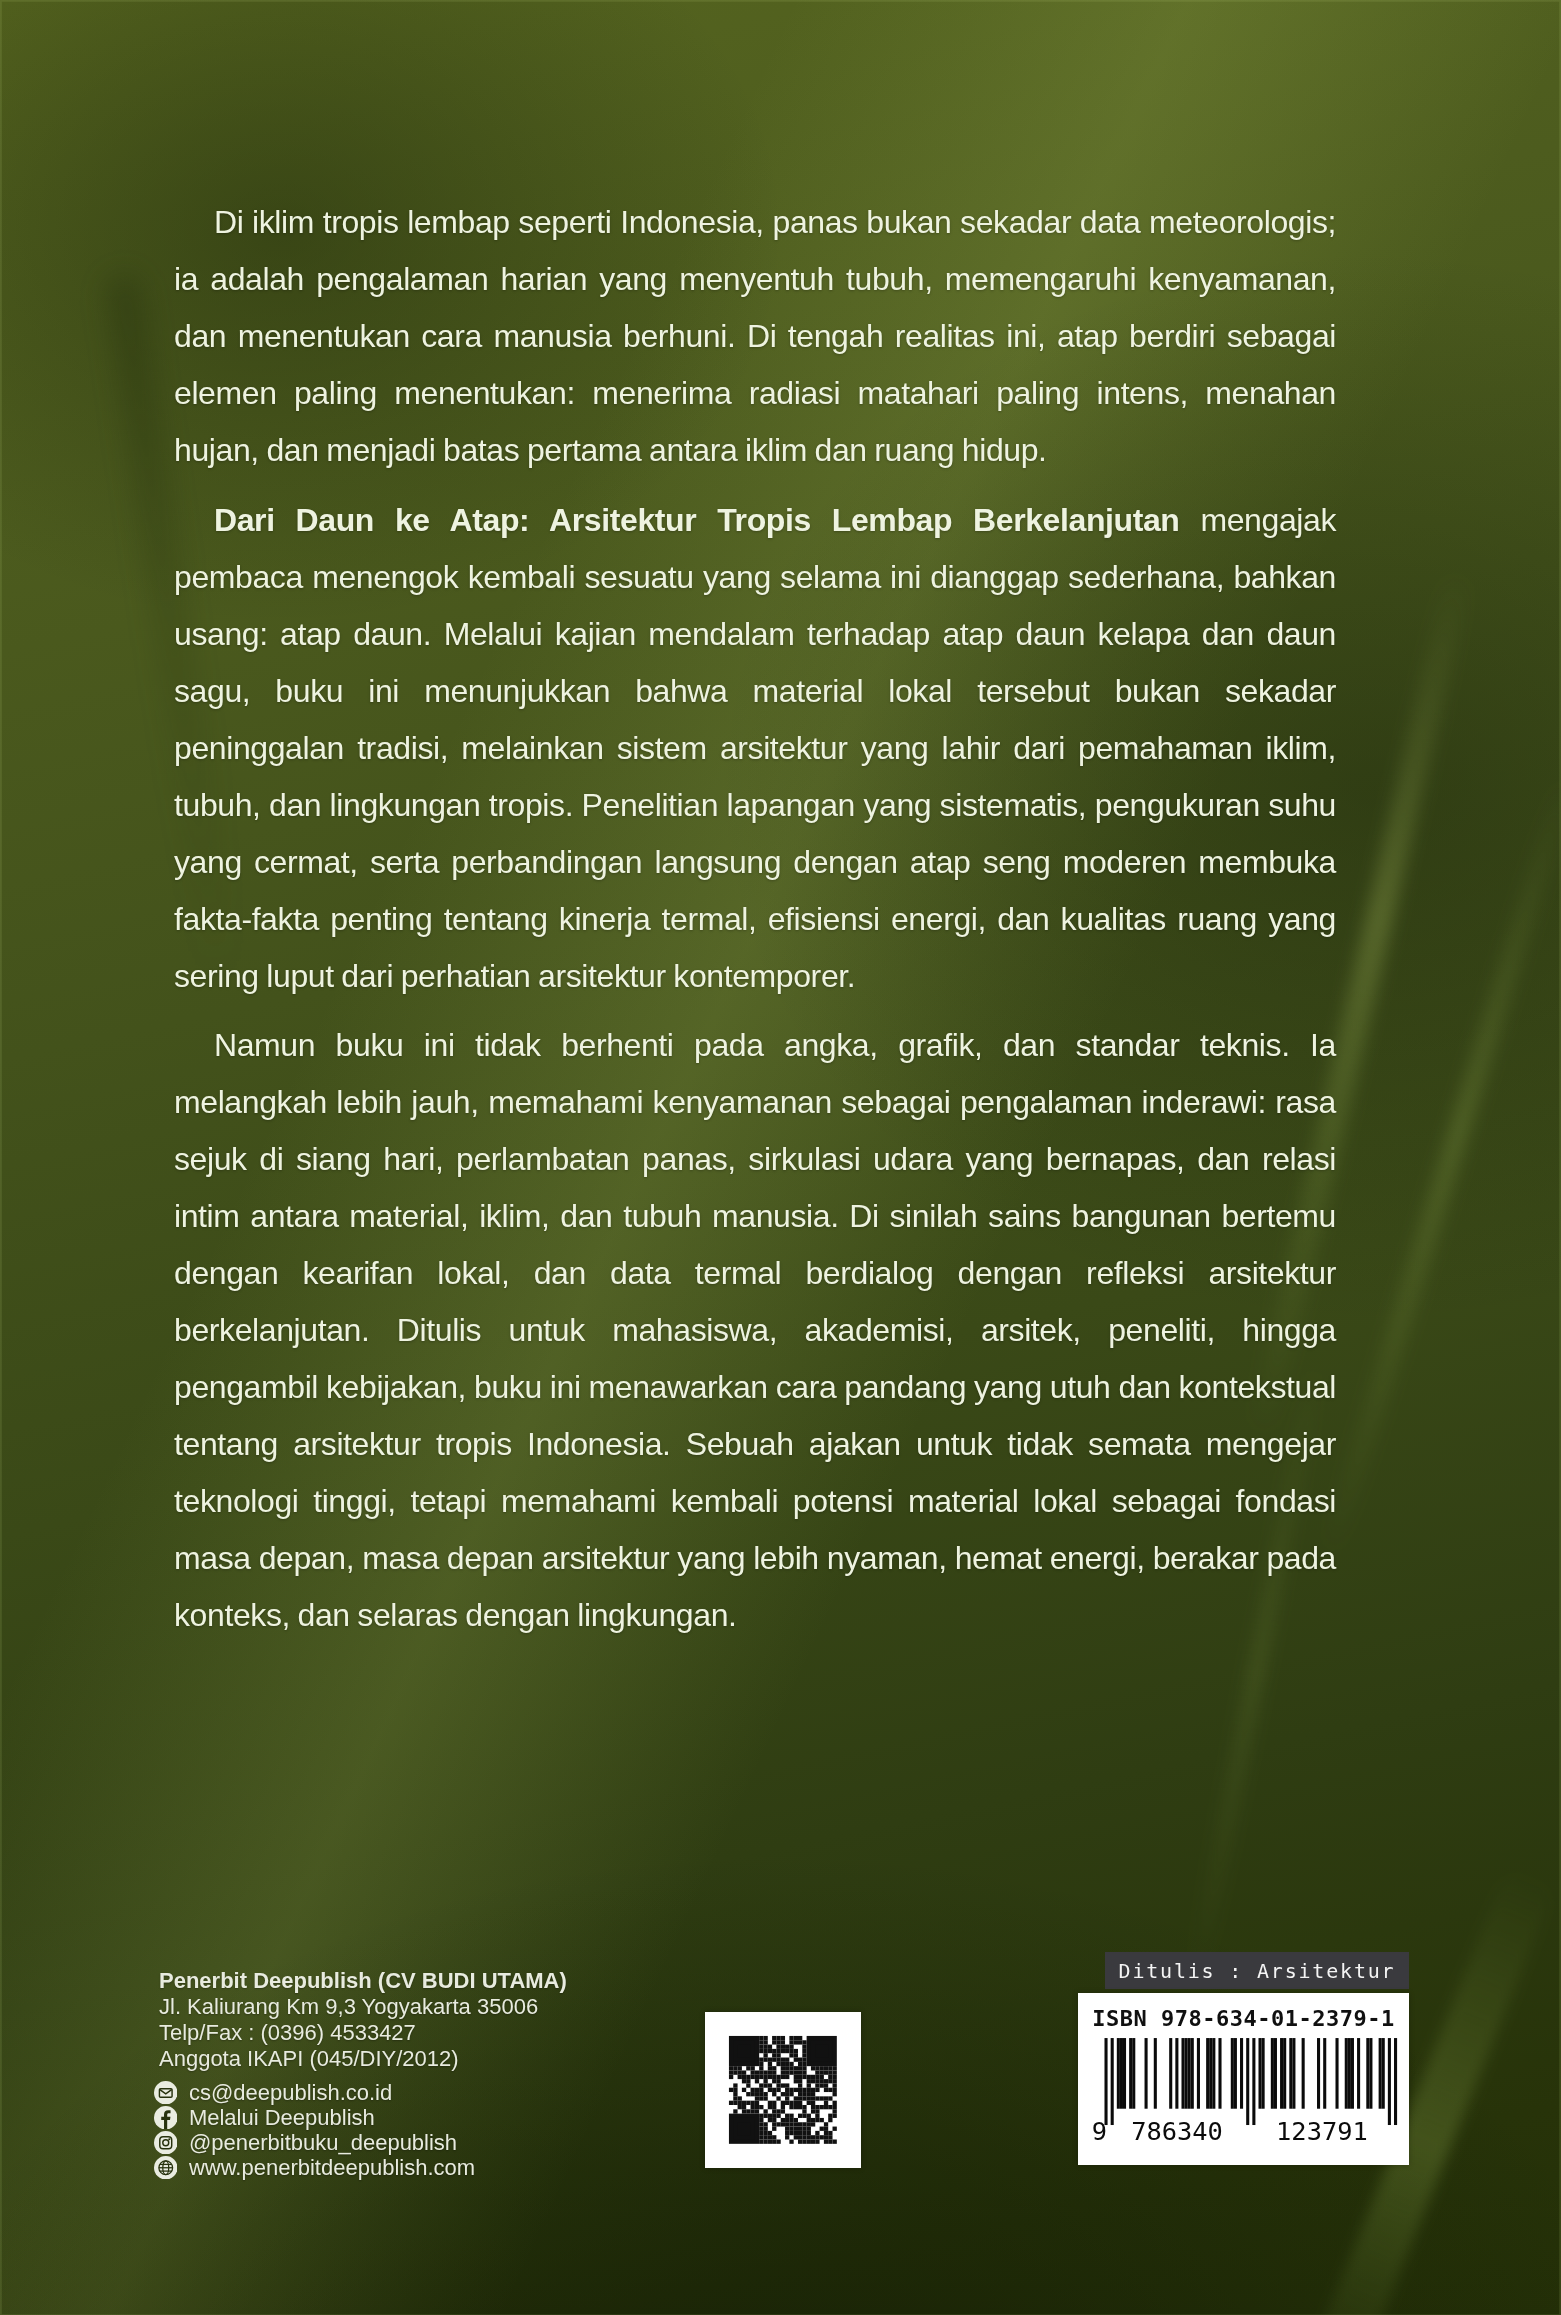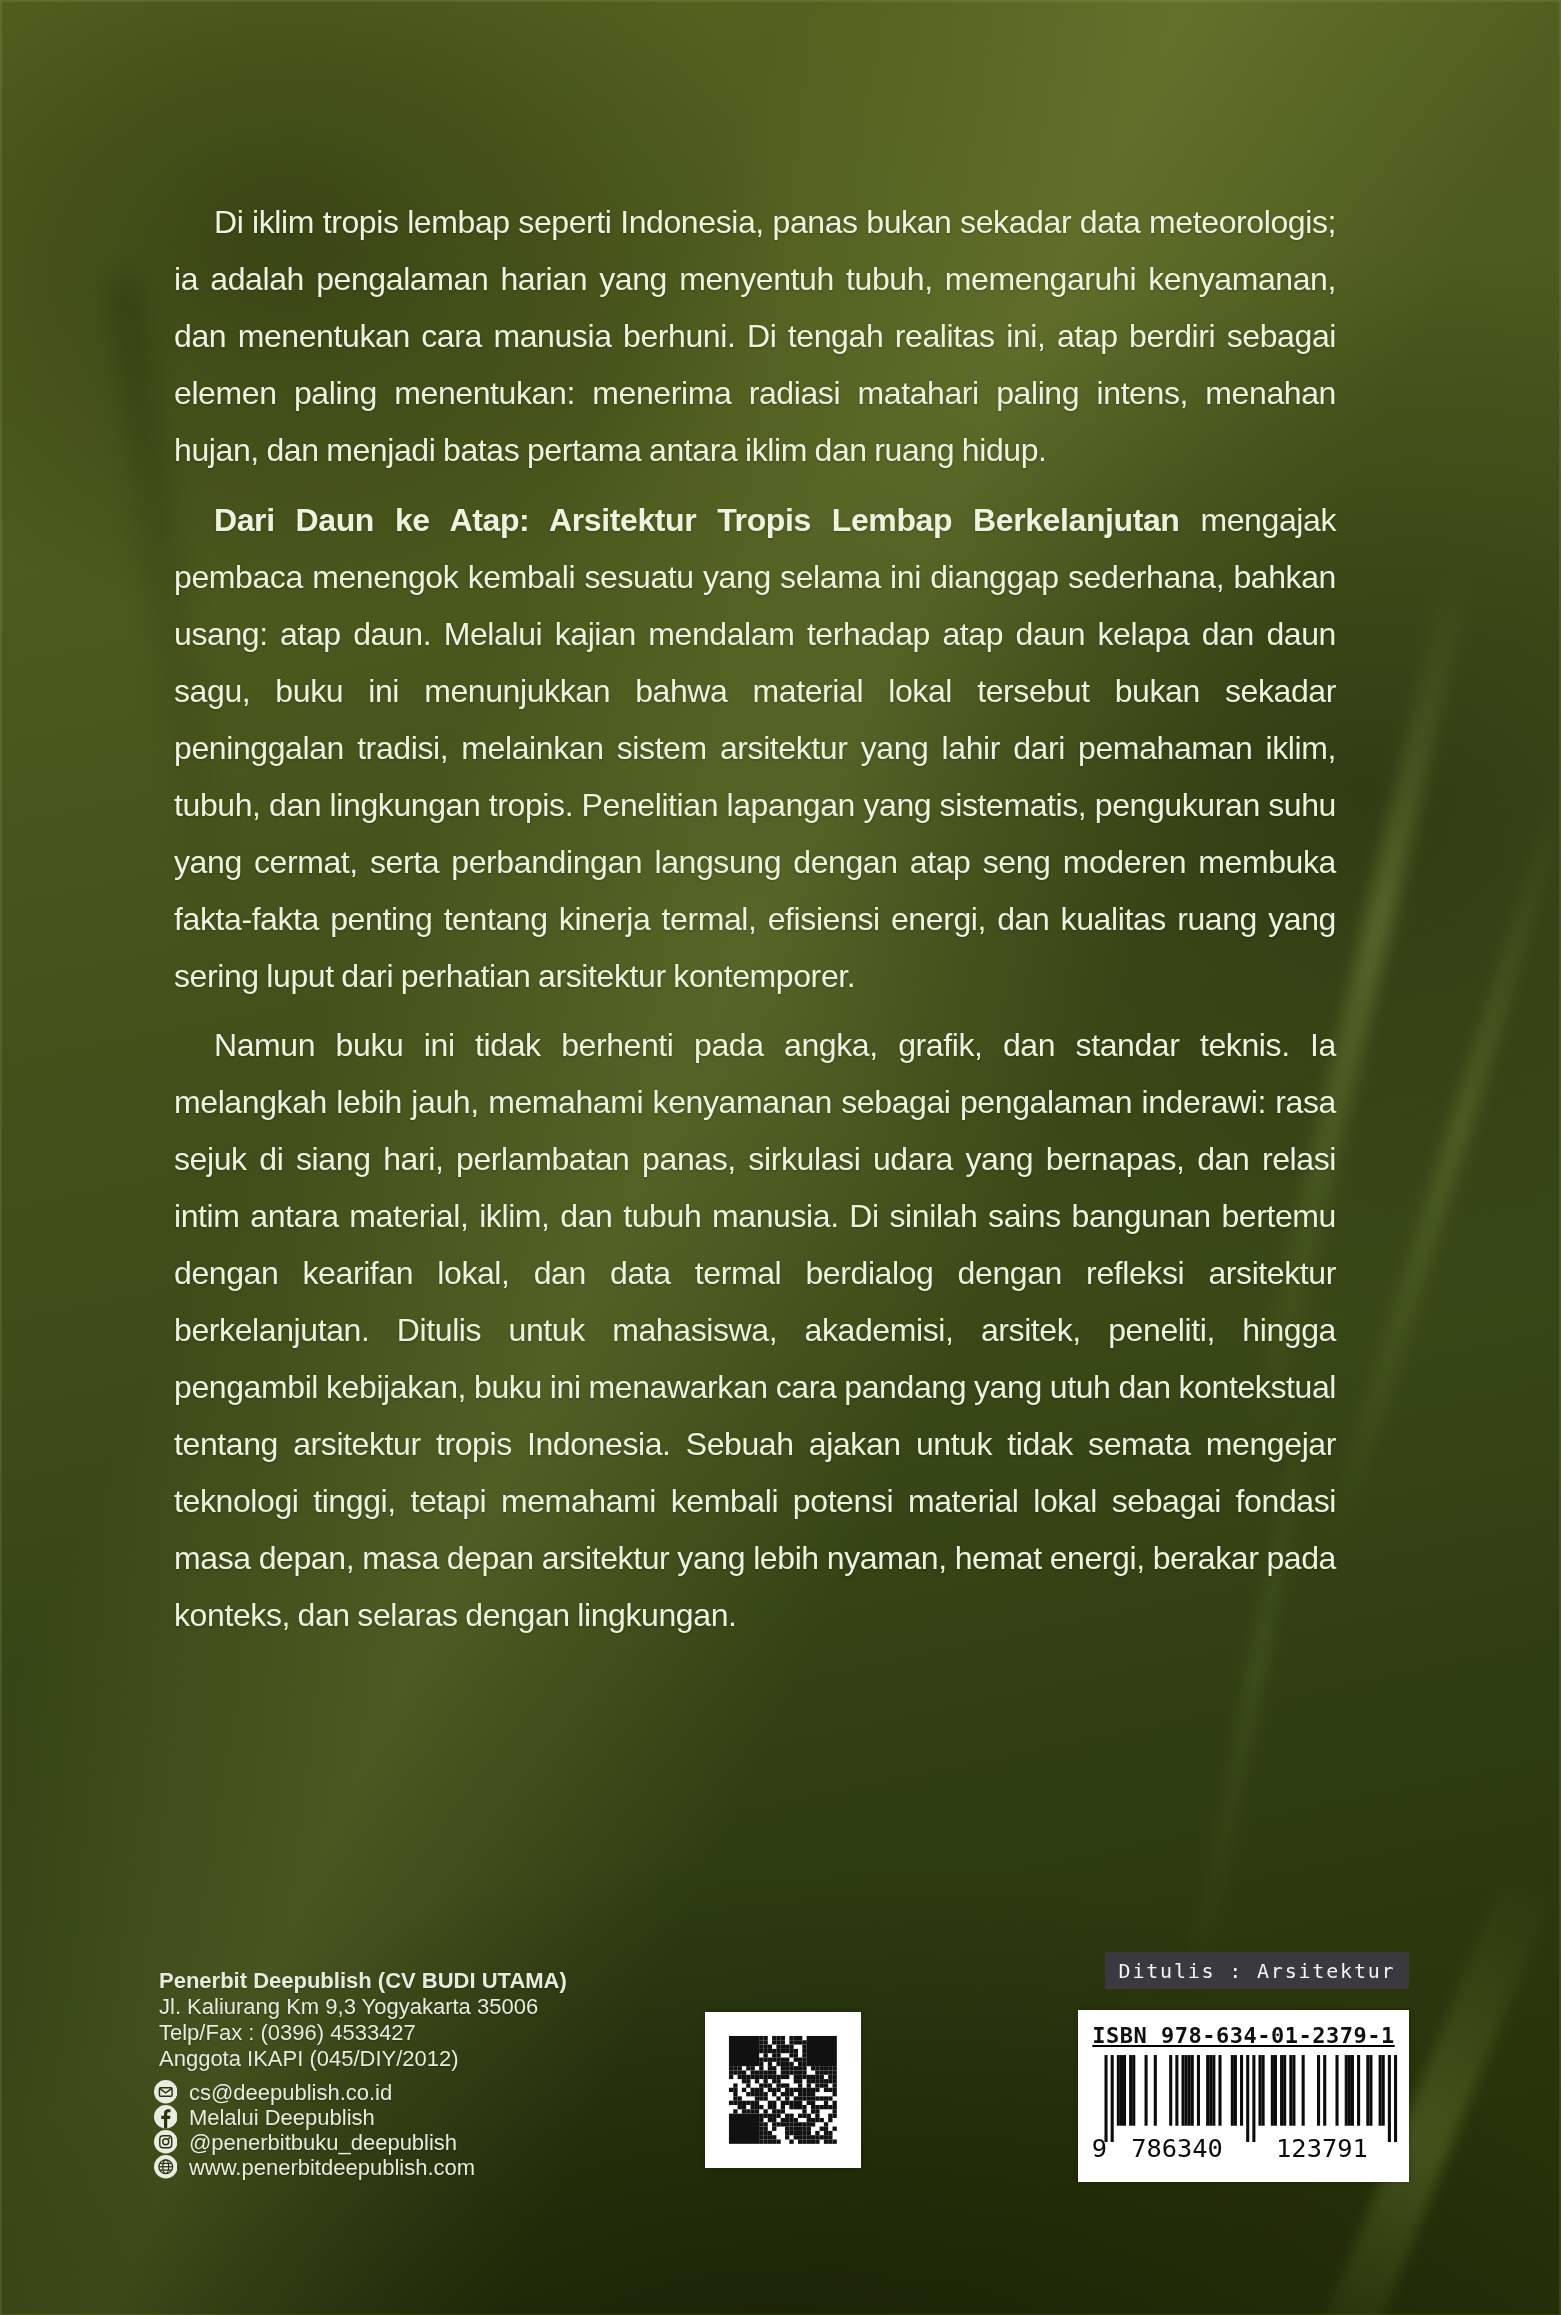--- a/index.html
+++ b/index.html
@@ -44,21 +44,21 @@
 
   
   .publisher{
     position:absolute;left:151px;top:1968px;
     color:#e8ebdf;font-size:22px;line-height:26px;
     text-shadow:0 0.9px 1.8px rgba(0,0,0,0.3);
     margin-left:8px;
   }
   .pub-name{font-weight:700;}
   .contacts{list-style:none;margin:8.1px 0 0 -5.4px;padding:0;}
-  .contacts li{display:flex;gap:11.8px;height:25px;}
+  .contacts li{display:flex;align-items:center;gap:11.8px;height:25px;}
   .contacts .cicon{width:23.5px;height:23.5px;flex:0 0 23.5px;display:block;}
 
   
   .qr-box{
     position:absolute;left:705px;top:2012px;width:156px;height:156px;
     background:#ffffff;display:flex;align-items:center;justify-content:center;
     box-shadow:0 0 5.4px rgba(0,0,0,0.25);
   }
   .qr-box svg{display:block;}
   .qr-box svg rect{fill:#111111;}
@@ -66,24 +66,23 @@
   
   .isbn-area{position:absolute;left:1078px;top:1952px;width:331px;}
   .category-bar{
     margin-left:27px;width:304px;height:37px;box-sizing:border-box;
     background:#3a3a3e;color:#f4f4f4;
     font-family:"DejaVu Sans Mono","Liberation Mono",monospace;
     font-size:20px;letter-spacing:1.8px;
     display:flex;align-items:center;justify-content:center;
   }
   .barcode-box{
-    margin-top:21px;width:331px;height:172px;box-sizing:border-box;
+    margin-top:4px;width:331px;height:172px;box-sizing:border-box;
     background:#ffffff;padding-top:12.7px;
     box-shadow:0 0 5.4px rgba(0,0,0,0.25);
-    text-decoration:underline;
   }
   .isbn-text{
     text-align:center;color:#101010;
     font-family:"DejaVu Sans Mono","Liberation Mono",monospace;
     font-weight:700;font-size:22px;letter-spacing:0.5px;
   }
   .barcode-box svg{display:block;margin:7.2px auto 0;}
   .barcode-box svg rect{fill:#0b0b0b;}
   .barcode-box svg text{
     font-family:"DejaVu Sans Mono","Liberation Mono",monospace;

